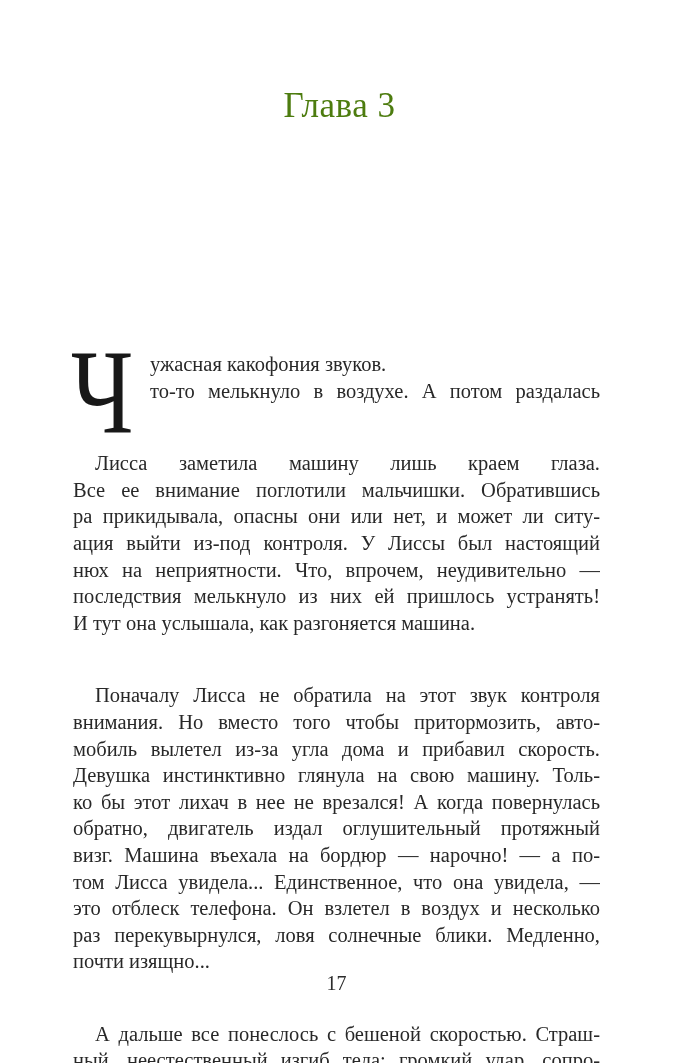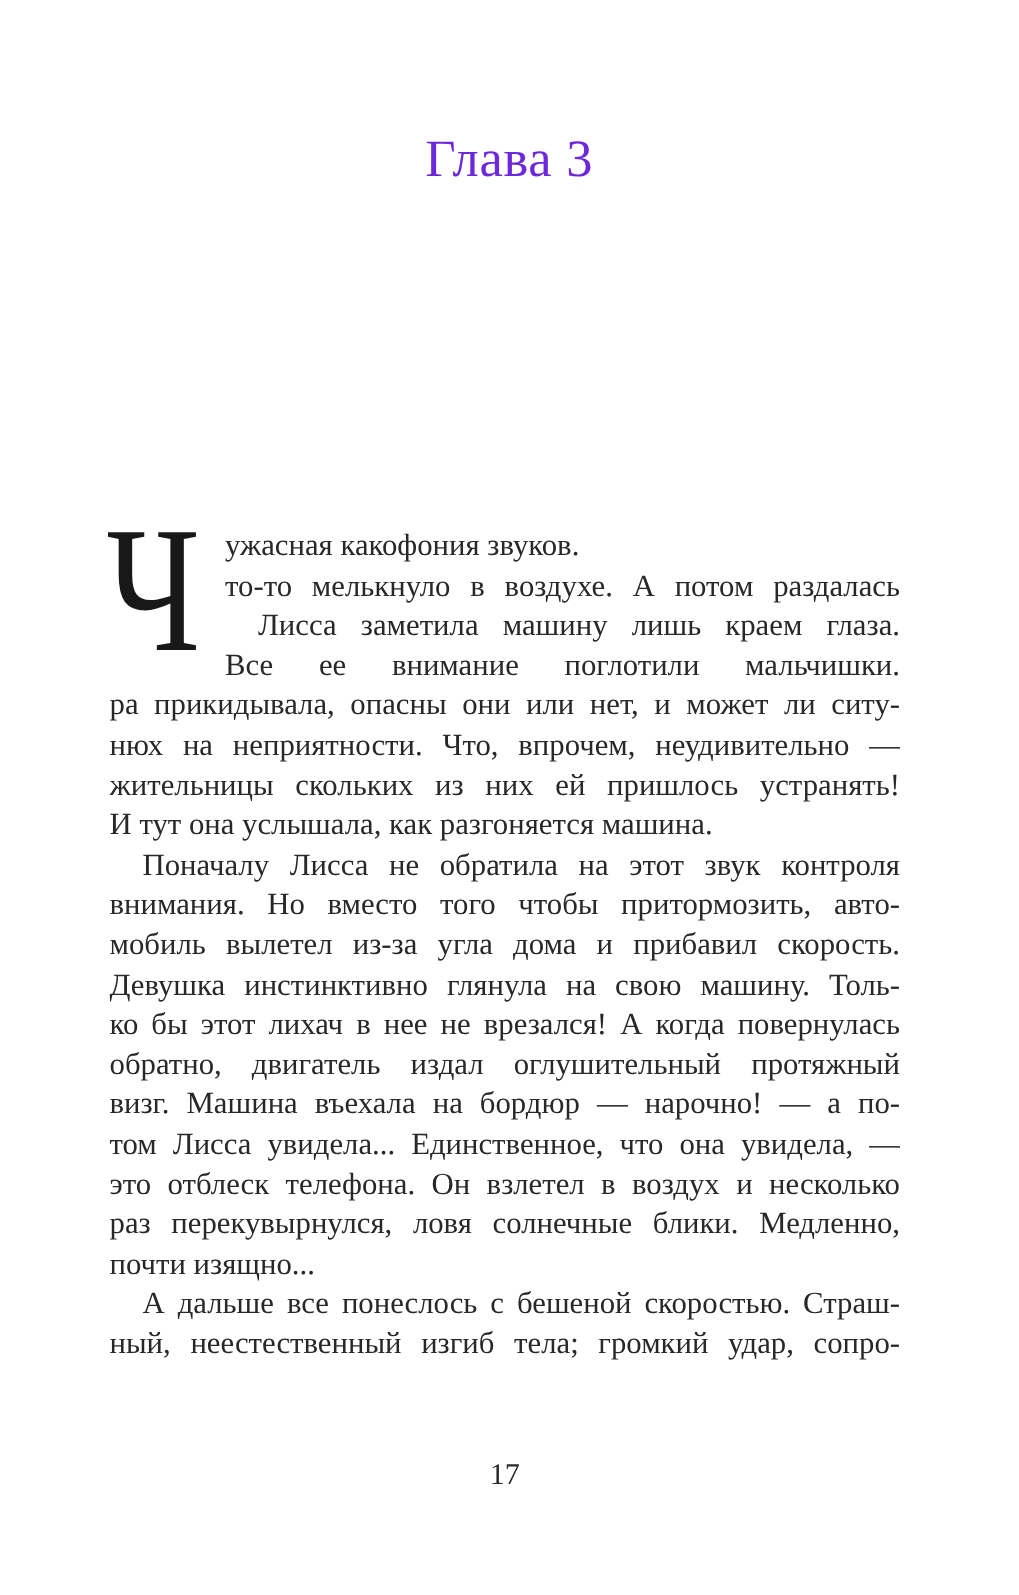--- a/index.html
+++ b/index.html
@@ -18,21 +18,21 @@
   }
   .chapter-title {
     position: absolute;
     top: 86px;
     left: 0;
     right: 0;
     margin: 0;
     text-align: center;
     font-size: 35px;
     font-weight: 400;
-    color: #6d28d9;
+    color: #4d7c0f;
     letter-spacing: 0.5px;
   }
   .body-text {
     position: absolute;
     top: 351px;
     left: 73px;
     width: 527px;
     font-size: 20.5px;
     line-height: 26.6px;
   }
@@ -46,20 +46,21 @@
     height: 26.6px;
     line-height: 26.6px;
     overflow: hidden;
     white-space: normal;
   }
   .line.last {
     text-align-last: left;
   }
   .line.indent {
     padding-left: 22px;
+    margin-top: 46px;
   }
   .drop-cap {
     float: left;
     width: 70px;
     height: 80px;
     margin: 3px 7px 0 0;
     position: relative;
   }
   .drop-cap span {
     position: absolute;
@@ -92,22 +93,23 @@
         <div class="drop-cap">
           <span>Ч</span>
         </div>
         <div class="line last">ужасная какофония звуков.</div>
         <div class="line">то-то мелькнуло в воздухе. А потом раздалась</div>
       </div>
       <div class="paragraph">
         <div class="line indent">Лисса заметила машину лишь краем глаза.</div>
         <div class="line">Все ее внимание поглотили мальчишки. Обратившись</div>
         <div class="line">ра прикидывала, опасны они или нет, и может ли ситу-</div>
+        <div class="line">ация выйти из-под контроля. У Лиссы был настоящий</div>
         <div class="line">нюх на неприятности. Что, впрочем, неудивительно —</div>
-        <div class="line">жительницы скольких из них ей пришлось устранять!</div>
+        <div class="line">последствия мелькнуло из них ей пришлось устранять!</div>
         <div class="line last">И тут она услышала, как разгоняется машина.</div>
       </div>
       <div class="paragraph">
         <div class="line indent">Поначалу Лисса не обратила на этот звук контроля</div>
         <div class="line">внимания. Но вместо того чтобы притормозить, авто-</div>
         <div class="line">мобиль вылетел из-за угла дома и прибавил скорость.</div>
         <div class="line">Девушка инстинктивно глянула на свою машину. Толь-</div>
         <div class="line">ко бы этот лихач в нее не врезался! А когда повернулась</div>
         <div class="line">обратно, двигатель издал оглушительный протяжный</div>
         <div class="line">визг. Машина въехала на бордюр — нарочно! — а по-</div>

